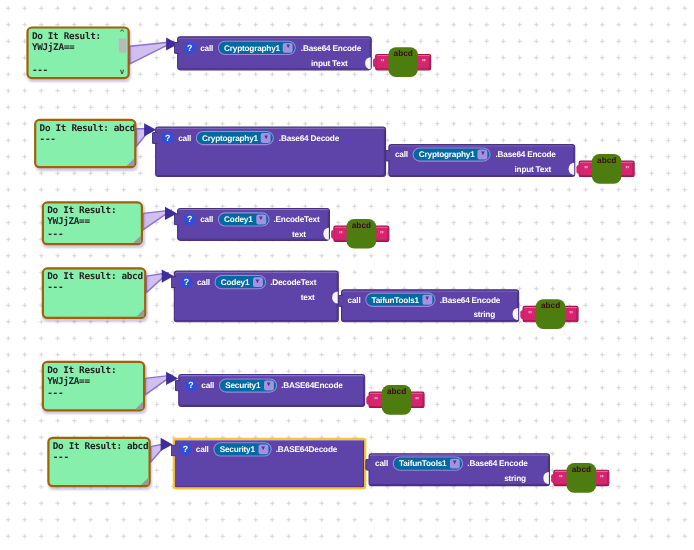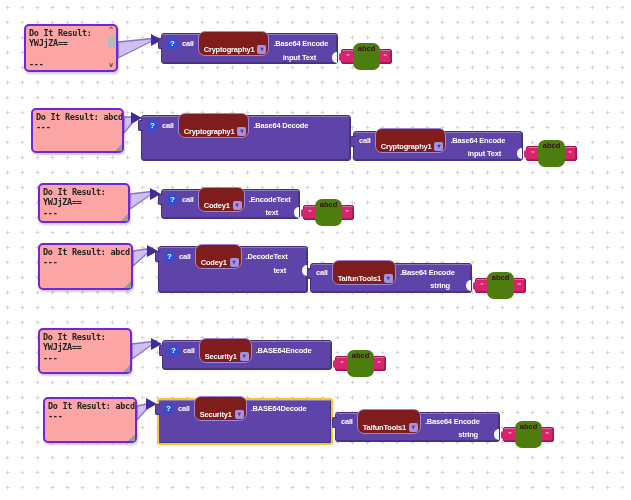--- a/index.html
+++ b/index.html
@@ -5,21 +5,21 @@
   html,body{margin:0;padding:0;background:#fff;}
   #canvas{
     position:relative;width:631px;height:500px;overflow:hidden;background:#ffffff;
     font-family:"Liberation Sans", sans-serif;
   }
   #bg-svg{position:absolute;left:0;top:0;z-index:0;}
 
   
   .comment{
     position:absolute;z-index:3;box-sizing:border-box;
-    background:#fca5a5;border:2px solid #6d28d9;border-radius:5px;
+    background:#86efac;border:2px solid #a16207;border-radius:5px;
     box-shadow:1px 2px 2px rgba(120,100,170,.35);
     display:flex;
   }
   .ctext{
     flex:1;padding:2px 3px;overflow:hidden;
     font-family:"DejaVu Sans Mono","Liberation Mono",monospace;
     font-size:8.5px;font-weight:bold;line-height:1.22;color:#222;
     white-space:pre;letter-spacing:-0.3px;
   }
   .cscroll{
@@ -59,22 +59,22 @@
     font-size:8px;line-height:11px;text-align:center;margin-right:4px;flex:0 0 auto;
     letter-spacing:0;
   }
   .kw{margin-right:4px;}
   .dd{
     display:inline-flex;align-items:center;height:11px;
     background:#8b72cf;border:1px solid #a causing?;
   }
   .dd{
     display:inline-flex;align-items:center;gap:3px;height:11px;
-    background:#7f1d1d;border:1px solid #9d86dc;border-radius:7px;
-    padding:12px 2px 0 5px;
+    background:#0369a1;border:1px solid #9d86dc;border-radius:7px;
+    padding:0 2px 0 5px;
   }
   .dda{
     width:9px;height:9px;border-radius:2px;background:#a690e0;color:#4b349f;
     font-size:6px;line-height:9px;text-align:center;letter-spacing:0;
   }
   .mth{margin-left:4px;}
   .prm{margin-right:16px;}
   .sock{width:5px;height:11px;background:#fff;opacity:.95;border-radius:6px 0 0 6px;}
 
   

